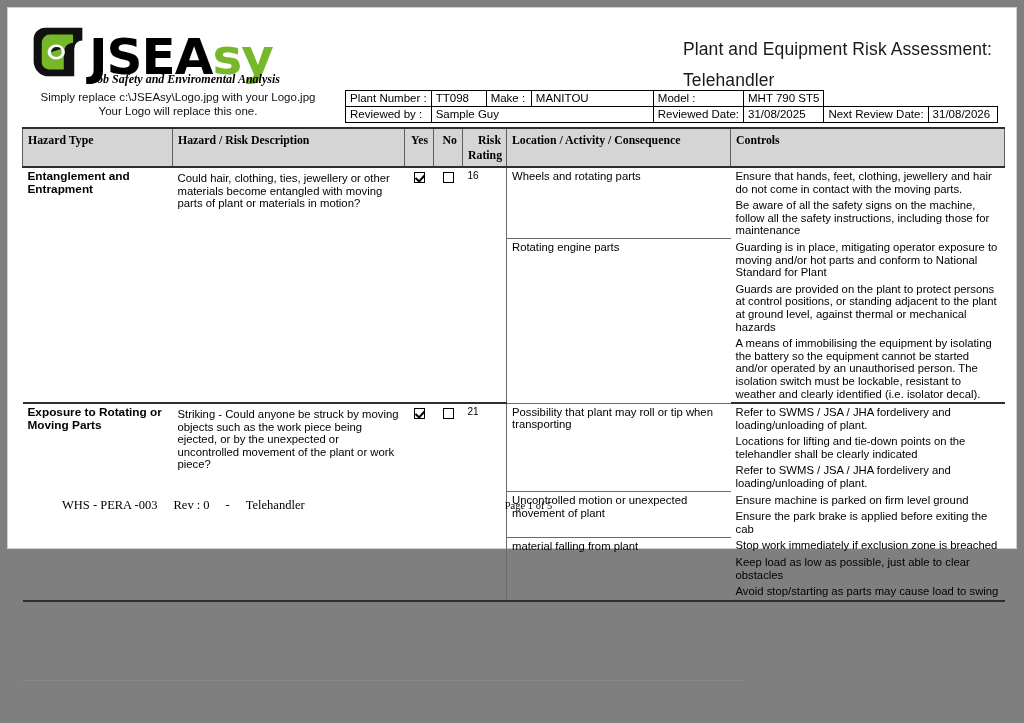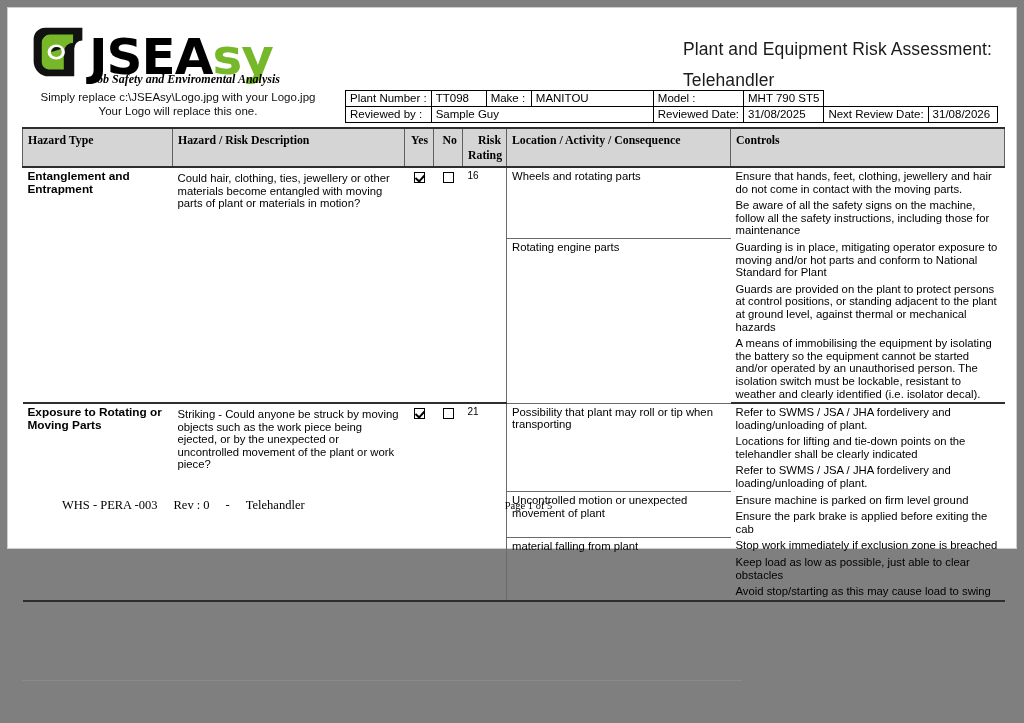--- a/index.html
+++ b/index.html
@@ -254,21 +254,21 @@
             <td class="ctl">Ensure the park brake is applied before exiting the cab</td>
           </tr>
           <tr>
             <td class="loc box" rowspan="3">material falling from plant</td>
             <td class="ctl">Stop work immediately if exclusion zone is breached</td>
           </tr>
           <tr>
             <td class="ctl">Keep load as low as possible, just able to clear obstacles</td>
           </tr>
           <tr class=" tbl-bot">
-            <td class="ctl">Avoid stop/starting as this may cause load to swing</td>
+            <td class="ctl">Avoid stop/starting as parts may cause load to swing</td>
           </tr>
         </tbody>
     </table>
 
     <div class="rule"></div>
     <div class="foot">
       <div class="left">
         <span>WHS - PERA -003</span><span>Rev : 0</span><span>-</span><span>Telehandler</span>
       </div>
       <div class="ctr">Page 1 of  5</div>

